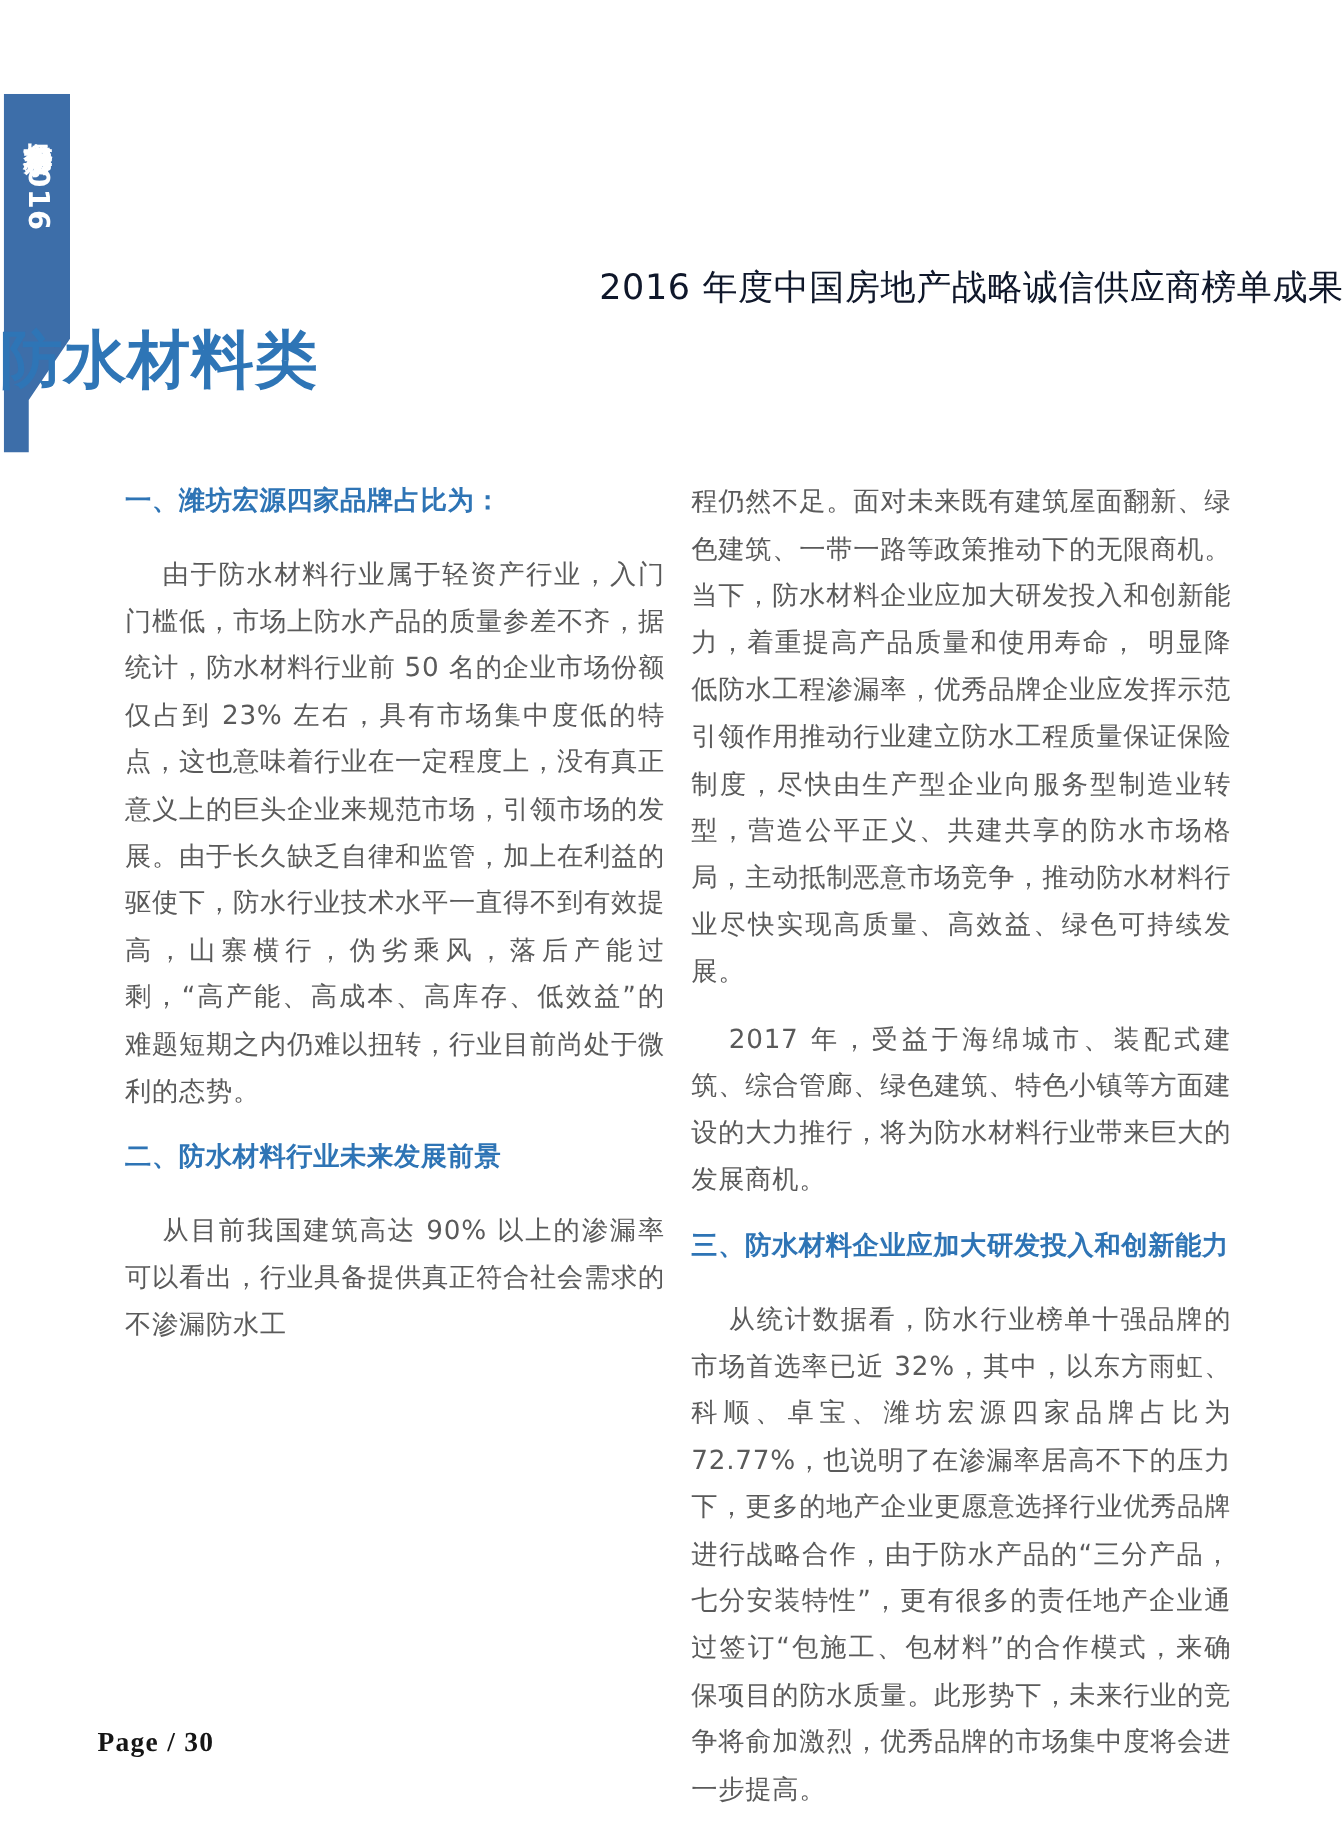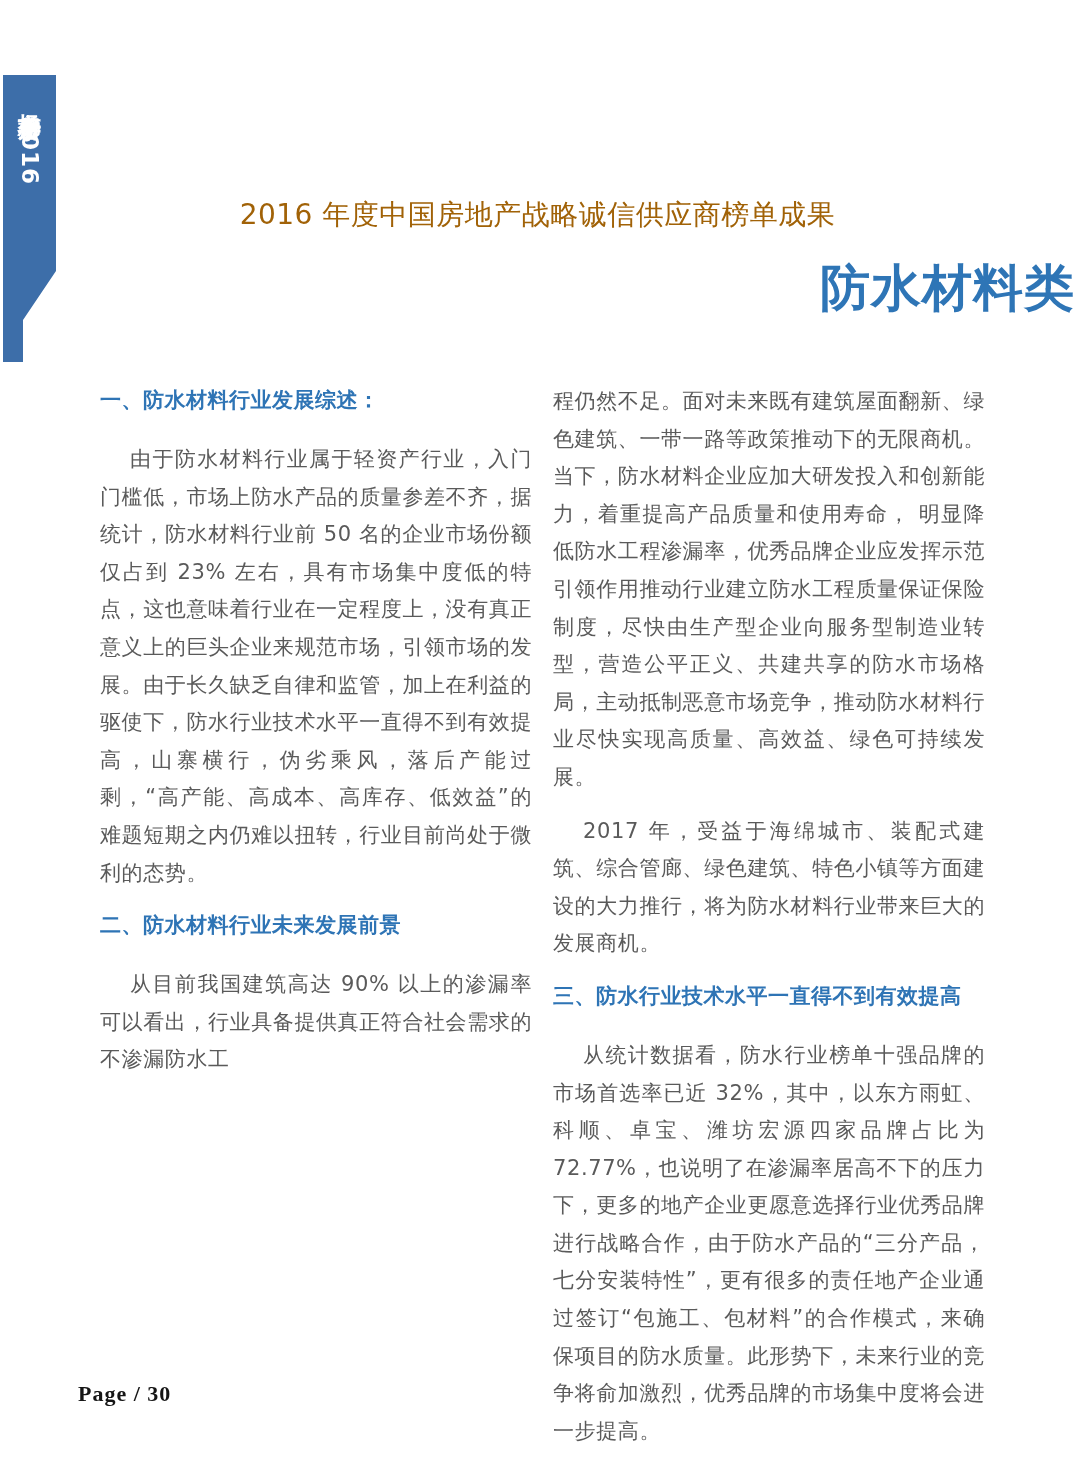--- a/index.html
+++ b/index.html
@@ -17,27 +17,27 @@
   .ribbon-text {
     position:absolute; top:20px; left:15px;
     writing-mode:vertical-rl; text-orientation:mixed;
     color:#ffffff; font-size:23px; font-weight:bold; letter-spacing:1px;
     white-space:nowrap;
   }
   .ribbon-year { margin-top:16px; }
 
   
   .doc-subtitle {
-    position:absolute; top:197px; left:0; width:100%;
-    text-align:center; font-size:28px; line-height:36px;
-    color:#a16207; font-weight:500; letter-spacing:0.5px;
+    position:absolute; top:212px; left:0; width:100%;
+    text-align:right; font-size:28px; line-height:36px;
+    color:#0f172a; font-weight:500; letter-spacing:0.5px;
   }
   .doc-title {
     position:absolute; top:258px; left:0; width:100%;
-    text-align:right; font-size:50px; line-height:60px;
+    text-align:left; font-size:50px; line-height:60px;
     color:#2e75b6; font-weight:bold; letter-spacing:1px;
   }
 
   
   .columns { position:absolute; top:383px; left:100px; display:flex; gap:21px; }
   .col { width:432px; }
   .col h2 {
     margin:0 0 24px 0; font-size:21px; line-height:34px;
     color:#2e74b5; font-weight:bold; letter-spacing:0.5px;
   }
@@ -65,28 +65,28 @@
     <div class="ribbon-text">
       <span>市场分析手册</span><span class="ribbon-year">2016</span>
     </div>
   </div>
 
   <div class="doc-subtitle">2016 年度中国房地产战略诚信供应商榜单成果</div>
   <div class="doc-title">防水材料类</div>
 
   <div class="columns">
     <div class="col" id="col-left">
-        <h2>一、防水材料行业发展综述：</h2>
+        <h2>一、潍坊宏源四家品牌占比为：</h2>
         <p class="indent">由于防水材料行业属于轻资产行业，入门门槛低，市场上防水产品的质量参差不齐，据统计，防水材料行业前 50 名的企业市场份额仅占到 23% 左右，具有市场集中度低的特点，这也意味着行业在一定程度上，没有真正意义上的巨头企业来规范市场，引领市场的发展。由于长久缺乏自律和监管，加上在利益的驱使下，防水行业技术水平一直得不到有效提高，山寨横行，伪劣乘风，落后产能过剩，“高产能、高成本、高库存、低效益”的难题短期之内仍难以扭转，行业目前尚处于微利的态势。</p>
         <h2>二、防水材料行业未来发展前景</h2>
         <p class="indent">从目前我国建筑高达 90% 以上的渗漏率可以看出，行业具备提供真正符合社会需求的不渗漏防水工</p>
       </div>
     <div class="col" id="col-right">
         <p>程仍然不足。面对未来既有建筑屋面翻新、绿色建筑、一带一路等政策推动下的无限商机。当下，防水材料企业应加大研发投入和创新能力，着重提高产品质量和使用寿命， 明显降低防水工程渗漏率，优秀品牌企业应发挥示范引领作用推动行业建立防水工程质量保证保险制度，尽快由生产型企业向服务型制造业转型，营造公平正义、共建共享的防水市场格局，主动抵制恶意市场竞争，推动防水材料行业尽快实现高质量、高效益、绿色可持续发展。</p>
         <p class="indent">2017 年，受益于海绵城市、装配式建筑、综合管廊、绿色建筑、特色小镇等方面建设的大力推行，将为防水材料行业带来巨大的发展商机。</p>
-        <h2>三、防水行业技术水平一直得不到有效提高</h2>
+        <h2>三、防水材料企业应加大研发投入和创新能力</h2>
         <p class="indent">从统计数据看，防水行业榜单十强品牌的市场首选率已近 32%，其中，以东方雨虹、科顺、卓宝、潍坊宏源四家品牌占比为 72.77%，也说明了在渗漏率居高不下的压力下，更多的地产企业更愿意选择行业优秀品牌进行战略合作，由于防水产品的“三分产品，七分安装特性”，更有很多的责任地产企业通过签订“包施工、包材料”的合作模式，来确保项目的防水质量。此形势下，未来行业的竞争将俞加激烈，优秀品牌的市场集中度将会进一步提高。</p>
       </div>
   </div>
 
   <div class="footer">Page / 30</div>
 
 </div>
 
 </body></html>

